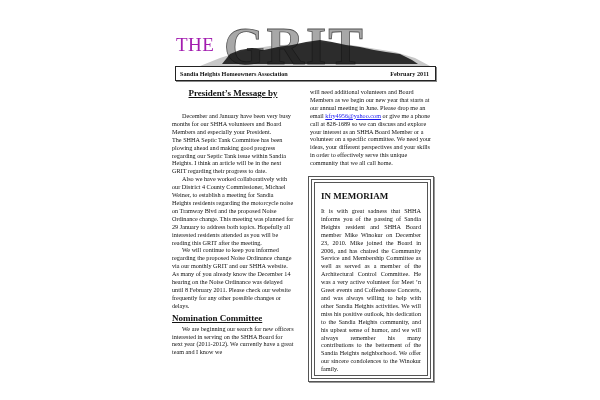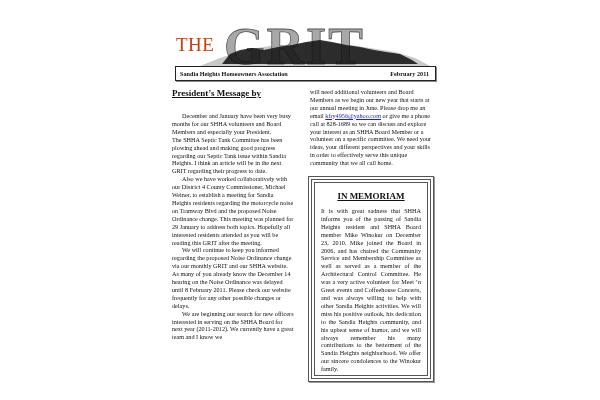--- a/index.html
+++ b/index.html
@@ -1,38 +1,38 @@
 <!DOCTYPE html>
 <html><head>
 <meta charset="utf-8">
 <style>
   html, body { margin: 0; padding: 0; background: #ffffff; }
   body { width: 600px; height: 400px; position: relative; overflow: hidden;
          font-family: "Liberation Serif", "DejaVu Serif", serif; color: #111; }
   .masthead { position: absolute; left: 160px; top: 20px; width: 280px; height: 48px; }
-  .the { position: absolute; left: 16px; top: 14px; font-size: 19px; letter-spacing: 0.5px; color: #c2410c; }
+  .the { position: absolute; left: 16px; top: 14px; font-size: 19px; letter-spacing: 0.5px; color: #a21caf; }
   .grit-svg { position: absolute; left: 0; top: 0; }
   .header-bar { position: absolute; left: 175px; top: 66px; width: 259px; height: 13px;
                 border: 1px solid #222; box-shadow: 1px 1px 0 #888; background: #fff;
                 font-size: 6.2px; font-weight: bold; }
   .header-bar .assoc { position: absolute; left: 4px; top: 3px; }
   .header-bar .date { position: absolute; right: 6px; top: 3px; }
   .col { position: absolute; font-size: 6.2px; line-height: 7.9px; }
   .col-left { left: 172px; top: 88px; width: 122px; }
   .col-right { left: 310px; top: 88px; width: 122px; }
-  .h-title { font-weight: bold; text-decoration: underline; font-size: 9px; line-height: 10px; margin-bottom: 14px; }
+  .h-title { text-align: center; font-weight: bold; text-decoration: underline; font-size: 9px; line-height: 10px; margin-bottom: 14px; }
   .h-sec { font-weight: bold; text-decoration: underline; font-size: 9px; line-height: 10px; margin: 3px 0 2px 0; }
   p { margin: 0; }
   .indent { text-indent: 10px; }
   a.email { color: #1a1aee; text-decoration: underline; }
   .memoriam { position: absolute; left: 308px; top: 176px; width: 124px; height: 204px;
               border: 1px solid #555; box-shadow: 1px 1px 0 #999; }
   .memoriam .inner1 { position: absolute; left: 2px; top: 2px; right: 2px; bottom: 2px; border: 1px solid #555; }
   .memoriam .inner2 { position: absolute; left: 2px; top: 2px; right: 2px; bottom: 2px; border: 1px solid #555; padding: 6px 6px; }
-  .mem-title { text-align: center; font-weight: bold; text-decoration: underline; font-size: 9px; line-height: 10px; margin: 2px 0 6px 0; }
+  .mem-title { font-weight: bold; font-size: 9px; line-height: 10px; margin: 2px 0 6px 0; }
   .mem-body { text-align: justify; font-size: 6.2px; line-height: 7.9px; }
 </style>
 </head>
 <body>
 
 <div class="masthead">
   <svg class="grit-svg" width="280" height="48" viewBox="0 0 280 48">
 
     <path d="M40 46 L60 38 L85 30 L110 26 L135 24 L160 22 L185 24 L210 28 L235 32 L255 38 L270 46 Z" fill="#c8c8c8"></path>
 
@@ -49,20 +49,21 @@
 </div>
 
 <div class="col col-left">
   <div class="h-title">
     <div>President’s Message by</div>
   </div>
   <p class="indent">December and January have been very busy months for our SHHA volunteers and Board Members and especially your President.</p>
   <p>The SHHA Septic Tank Committee has been plowing ahead and making good progress regarding our Septic Tank issue within Sandia Heights. I think an article will be in the next GRIT regarding their progress to date.</p>
   <p class="indent">Also we have worked collaboratively with our District 4 County Commissioner, Michael Weiner, to establish a meeting for Sandia Heights residents regarding the motorcycle noise on Tramway Blvd and the proposed Noise Ordinance change. This meeting was planned for 29 January to address both topics.  Hopefully all interested residents attended as you will be reading this GRIT after the meeting.</p>
   <p class="indent">We will continue to keep you informed regarding the proposed Noise Ordinance change via our monthly GRIT and our SHHA website. As many of you already know the December 14 hearing on the Noise Ordinance was delayed until 8 February 2011. Please check our website frequently for any other possible changes or delays.</p>
+  <div class="h-sec">Nomination Committee</div>
   <p class="indent">We are beginning our search for new officers interested in serving on the SHHA Board for next year (2011-2012). We currently have a great team and I know we</p>
 </div>
 
 <div class="col col-right">
   <p><span>will need additional volunteers and Board Members as we begin our new year that starts at our annual meeting in June.  Please drop me an email </span><a class="email" href="#">kfry4956@yahoo.com</a><span> or give me a phone call at 828-1689 so we can discuss and explore your interest as an SHHA Board Member or a volunteer on a specific committee. We need your ideas, your different perspectives and your skills in order to effectively serve this unique community that we all call home.</span></p>
 </div>
 
 <div class="memoriam">
   <div class="inner1">
     <div class="inner2">

